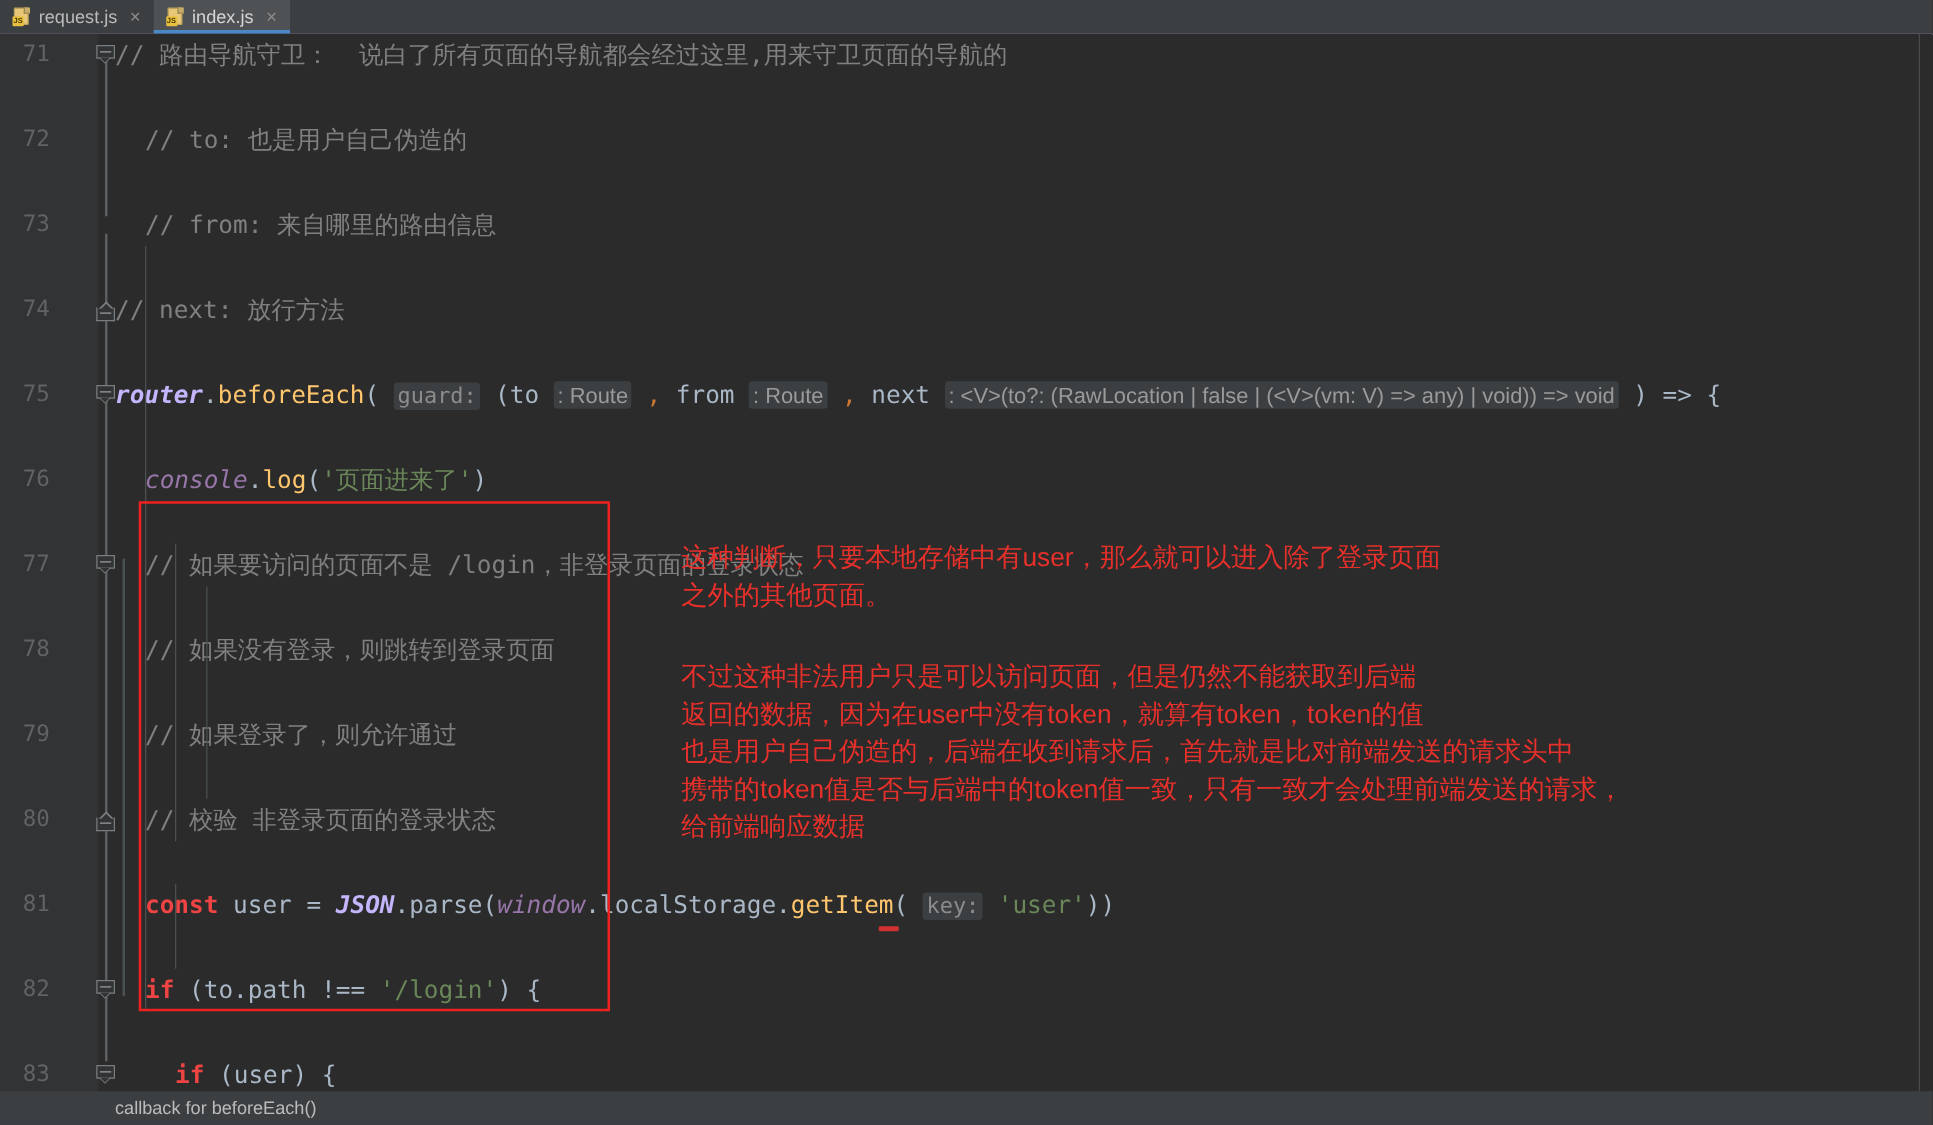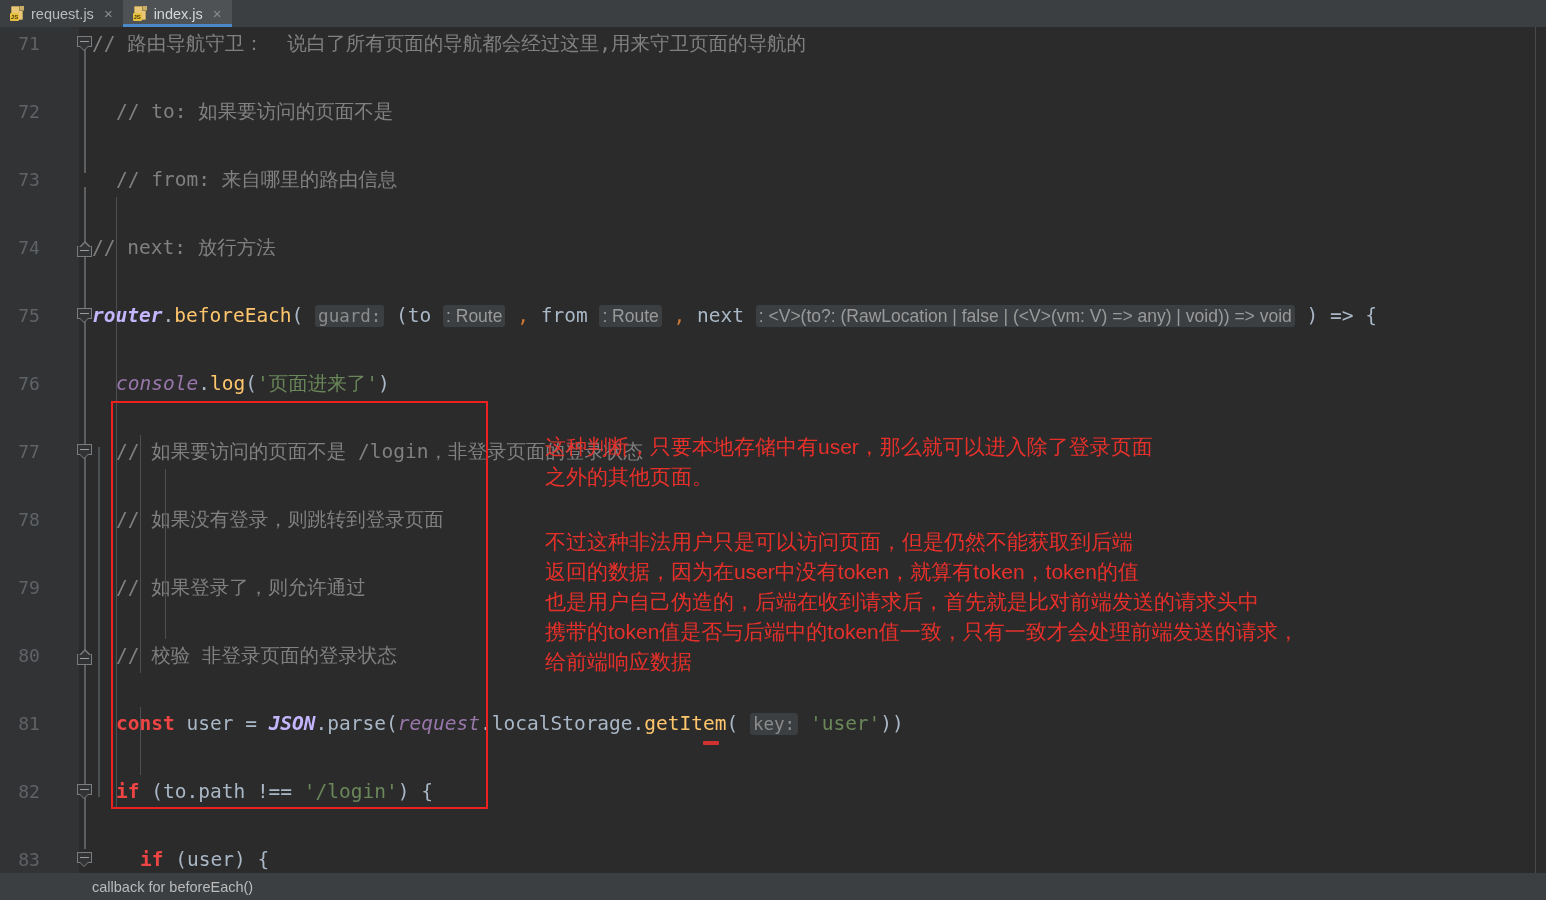--- a/index.html
+++ b/index.html
@@ -216,21 +216,21 @@
       <div class="row" style="top:0px;">
         <span class="lineno">71</span>
         <span class="foldmark" style="top:9px;">
           <span class="box"></span><span class="dash"></span><span class="tri"></span><span class="tri-in"></span>
         </span>
         <span class="code cm">// 路由导航守卫：  说白了所有页面的导航都会经过这里,用来守卫页面的导航的</span>
       </div>
 
       <div class="row" style="top:34px;">
         <span class="lineno">72</span>
-        <span class="code cm" style="left:116px;">// to: 如果要访问的页面不是</span>
+        <span class="code cm" style="left:116px;">// to: 也是用户自己伪造的</span>
       </div>
 
       <div class="row" style="top:68px;">
         <span class="lineno">73</span>
         <span class="code cm" style="left:116px;">// from: 来自哪里的路由信息</span>
       </div>
 
       <div class="row" style="top:102px;">
         <span class="lineno">74</span>
         <span class="foldmark end" style="top:10px;">
@@ -273,21 +273,21 @@
       <div class="row" style="top:306px;">
         <span class="lineno">80</span>
         <span class="foldmark end" style="top:10px;">
           <span class="cap"></span><span class="capTop"></span><span class="capTopIn"></span><span class="dash2"></span>
         </span>
         <span class="code cm" style="left:116px;">// 校验 非登录页面的登录状态</span>
       </div>
 
       <div class="row" style="top:340px;">
         <span class="lineno">81</span>
-        <span class="code" style="left:116px;"><span class="kw">const</span><span class="pl"> user = </span><span class="ital-b">JSON</span><span class="pl">.parse(</span><span class="ital">request</span><span class="pl">.localStorage.</span><span class="fn">getItem</span><span class="pl">( </span><span class="hint">key:</span><span class="str"> 'user'</span><span class="pl">))</span></span>
+        <span class="code" style="left:116px;"><span class="kw">const</span><span class="pl"> user = </span><span class="ital-b">JSON</span><span class="pl">.parse(</span><span class="ital">window</span><span class="pl">.localStorage.</span><span class="fn">getItem</span><span class="pl">( </span><span class="hint">key:</span><span class="str"> 'user'</span><span class="pl">))</span></span>
       </div>
 
       <div class="row" style="top:374px;">
         <span class="lineno">82</span>
         <span class="foldmark" style="top:9px;">
           <span class="box"></span><span class="dash"></span><span class="tri"></span><span class="tri-in"></span>
         </span>
         <span class="code" style="left:116px;"><span class="kw">if</span><span class="pl"> (to.path !== </span><span class="str">'/login'</span><span class="pl">) {</span></span>
       </div>
 

